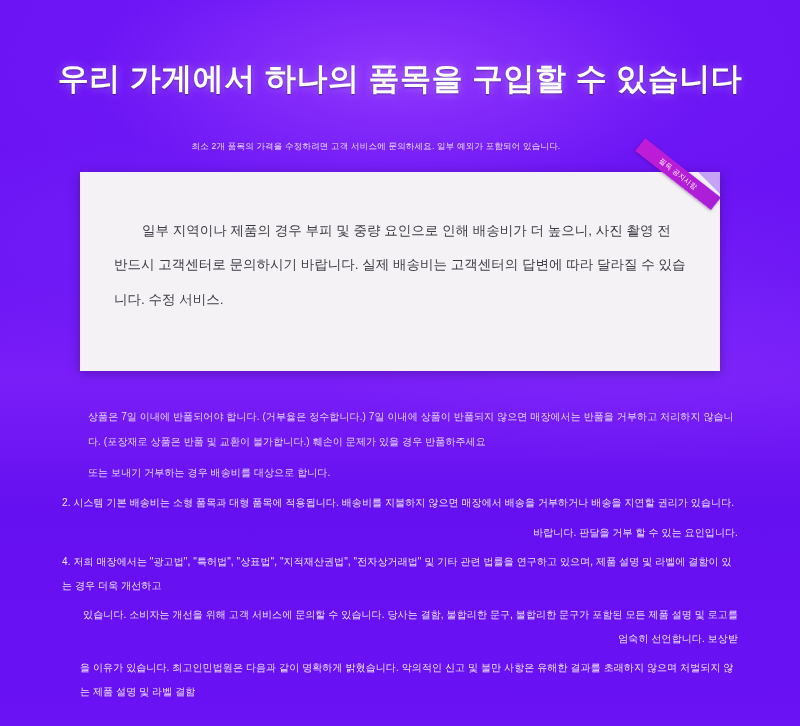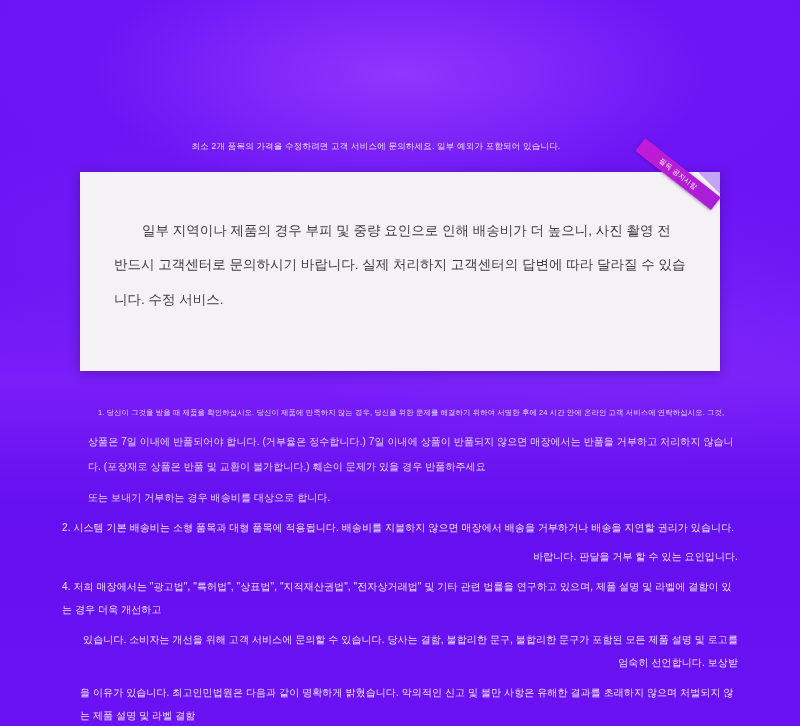--- a/index.html
+++ b/index.html
@@ -126,29 +126,29 @@
   }
   .terms p.indent-2 {
     padding-left: 18px;
   }
 </style>
 </head>
 <body>
 
 <div class="page">
 
+  <div class="banner-title">우리 가게에서 하나의 품목을 구입할 수 있습니다</div>
   <div class="banner-sub">최소 2개 품목의 가격을 수정하려면 고객 서비스에 문의하세요. 일부 예외가 포함되어 있습니다.</div>
 
   <div class="notice-card">
     <div class="ribbon">필독 공지사항</div>
-    <div class="notice-body">일부 지역이나 제품의 경우 부피 및 중량 요인으로 인해 배송비가 더 높으니, 사진 촬영 전 반드시 고객센터로 문의하시기 바랍니다. 실제 처리하지 고객센터의 답변에 따라 달라질 수 있습니다. 수정 서비스.</div>
+    <div class="notice-body">일부 지역이나 제품의 경우 부피 및 중량 요인으로 인해 배송비가 더 높으니, 사진 촬영 전 반드시 고객센터로 문의하시기 바랍니다. 실제 배송비는 고객센터의 답변에 따라 달라질 수 있습니다. 수정 서비스.</div>
   </div>
 
   <div class="terms">
-    <p class="small-indent">1. 당신이 그것을 받을 때 제품을 확인하십시오. 당신이 제품에 만족하지 않는 경우, 당신을 위한 문제를 해결하기 위하여 서명한 후에 24 시간 안에 온라인 고객 서비스에 연락하십시오. 그것,</p>
     <p class="small-indent-2">상품은 7일 이내에 반품되어야 합니다. (거부율은 정수합니다.) 7일 이내에 상품이 반품되지 않으면 매장에서는 반품을 거부하고 처리하지 않습니다. (포장재로 상품은 반품 및 교환이 불가합니다.) 훼손이 문제가 있을 경우 반품하주세요</p>
     <p class="small-indent-2">또는 보내기 거부하는 경우 배송비를 대상으로 합니다.</p>
     <p>2. 시스템 기본 배송비는 소형 품목과 대형 품목에 적용됩니다. 배송비를 지불하지 않으면 매장에서 배송을 거부하거나 배송을 지연할 권리가 있습니다.</p>
     <p class="indent-1">바랍니다. 판달을 거부 할 수 있는 요인입니다.</p>
     <p>4. 저희 매장에서는 "광고법", "특허법", "상표법", "지적재산권법", "전자상거래법" 및 기타 관련 법률을 연구하고 있으며, 제품 설명 및 라벨에 결함이 있는 경우 더욱 개선하고</p>
     <p class="indent-1">있습니다. 소비자는 개선을 위해 고객 서비스에 문의할 수 있습니다. 당사는 결함, 불합리한 문구, 불합리한 문구가 포함된 모든 제품 설명 및 로고를 엄숙히 선언합니다. 보상받</p>
     <p class="indent-2">을 이유가 있습니다. 최고인민법원은 다음과 같이 명확하게 밝혔습니다. 악의적인 신고 및 불만 사항은 유해한 결과를 초래하지 않으며 처벌되지 않는 제품 설명 및 라벨 결함</p>
   </div>
 
 </div>

